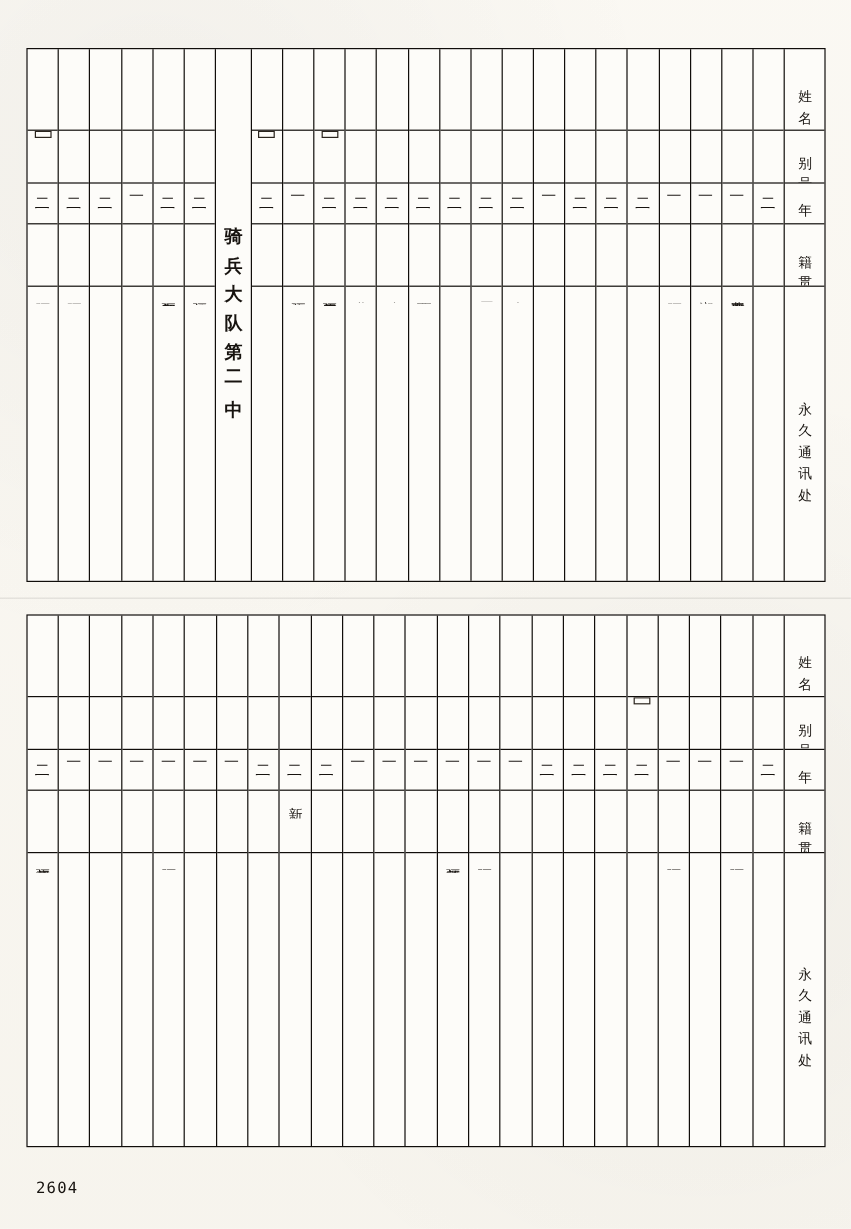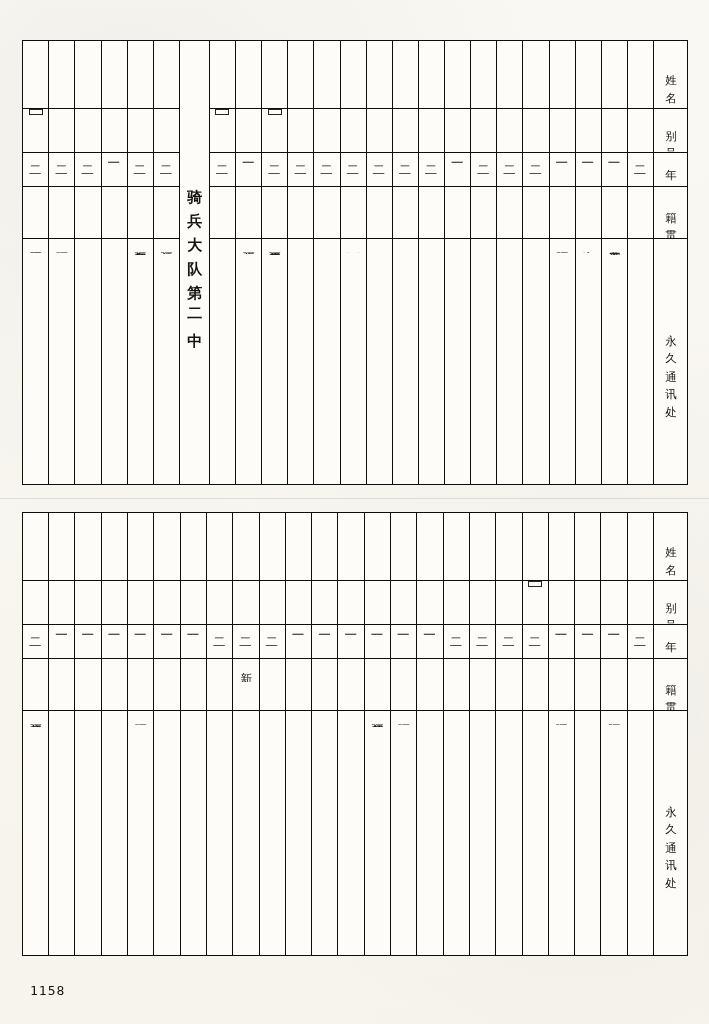--- a/index.html
+++ b/index.html
@@ -951,14 +951,14 @@
               <div class="vtext f-native">新疆莎车</div>
             </div>
             <div class="cell r-addr">
               <div class="vtext f-addr">新疆省莎车县城内大街顾长清先生转</div>
             </div>
           </div>
         </div>
     </div>
   </div>
 
-  <div class="folio">1158</div>
+  <div class="folio">2604</div>
 </div>
 
 </body></html>

